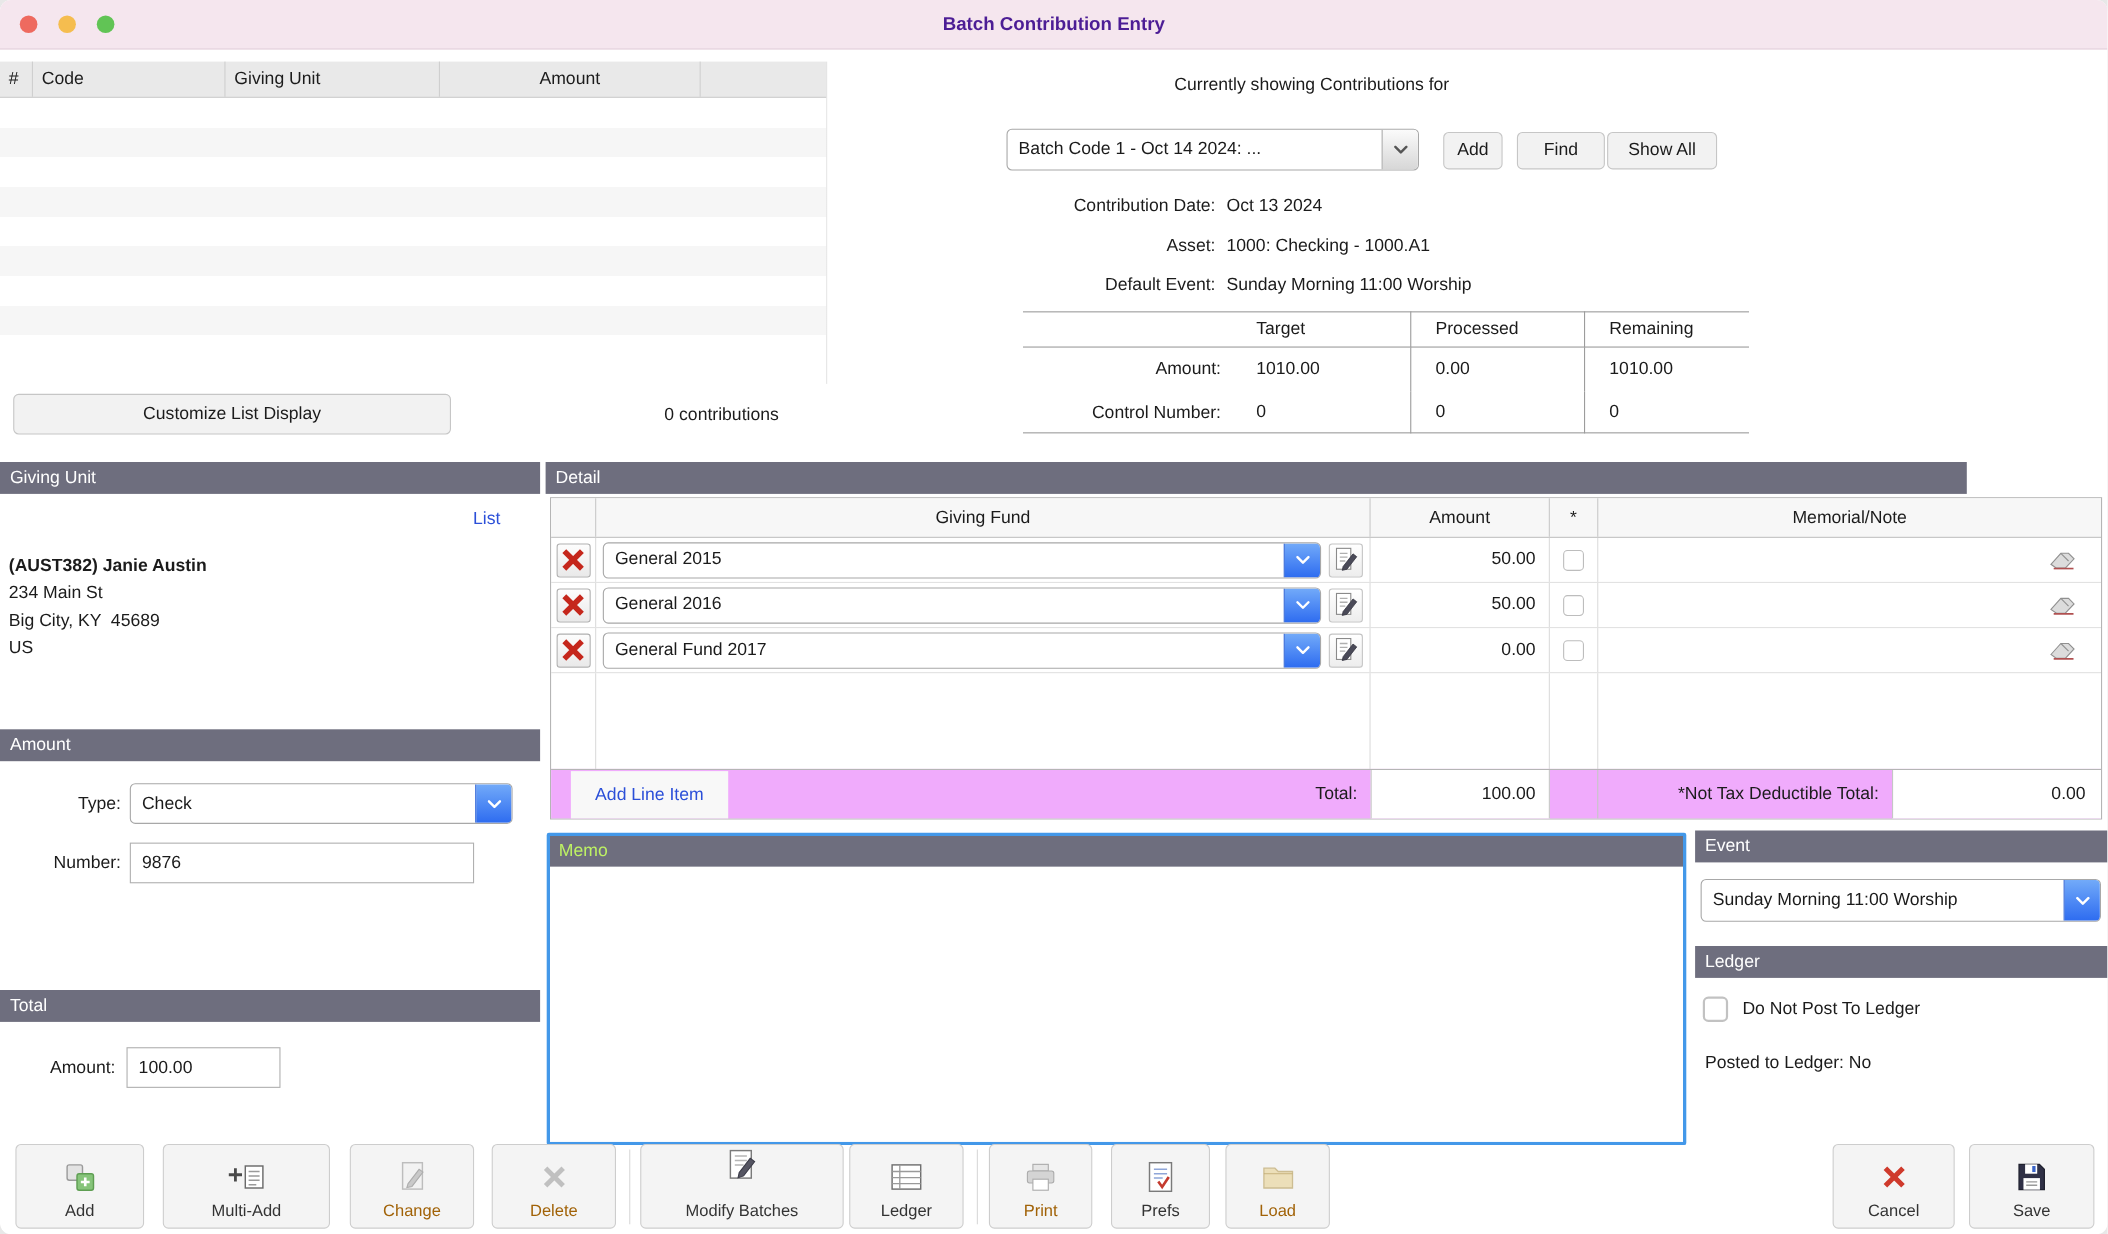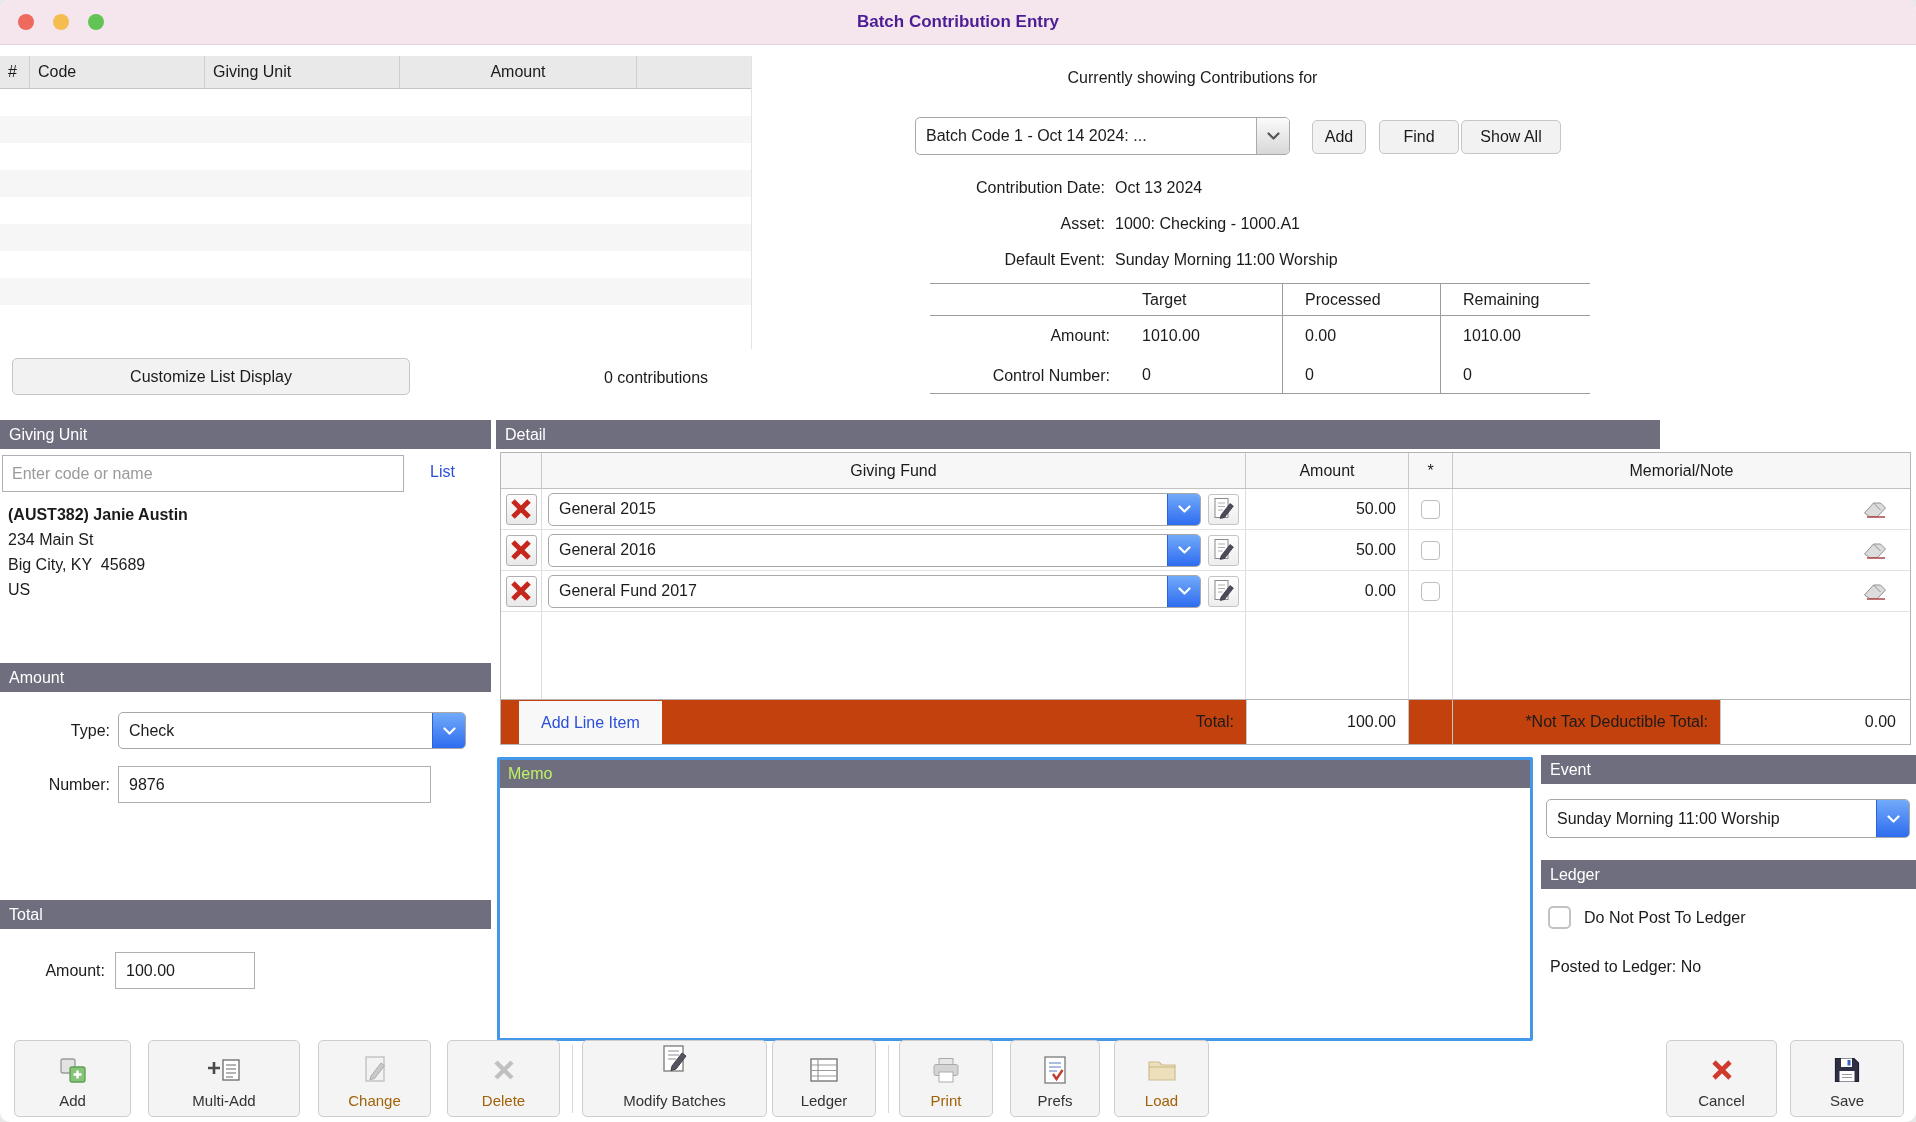--- a/index.html
+++ b/index.html
@@ -48,21 +48,21 @@
                grid-template-columns:190px 162px 158px 150px; }
   .st-cell { padding-left:22px; display:flex; align-items:center; }
   .st-head { height:33px; border-top:1px solid #9c9c9c; border-bottom:1px solid #9c9c9c; }
   .st-row1 { height:40px; } .st-row2 { height:38px; border-bottom:1px solid #9c9c9c; }
   .st-label { text-align:right; display:block; padding:0 10px 0 0; line-height:40px; }
   .st-sep { border-left:1px solid #9c9c9c; }
 
   
   .sect-bar { position:absolute; height:29px; background:#6e6e7e; color:#fff; line-height:29px; padding-left:9px; }
   .giving-bar { left:0; top:420px; width:491px; }
-  .detail-bar { left:496px; top:420px; width:1164px; }
+  .detail-bar { left:496px; top:420px; width:1292px; }
   .payment-bar { left:0; top:663px; width:491px; }
   .total-bar { left:0; top:900px; width:491px; }
   .event-bar { left:1541px; top:755px; width:375px; }
   .ledger-bar { left:1541px; top:860px; width:375px; }
 
   
   .gu-search { position:absolute; left:2px; top:455px; width:402px; height:37px; border:1px solid #b0b0b0; padding:0 9px; font:inherit; color:#1b1b1b; }
   .gu-search::placeholder { color:#9a9a9a; }
   .link { color:#2b4fd8; text-decoration:none; cursor:pointer; }
   .gu-list { position:absolute; left:430px; top:463px; }
@@ -95,21 +95,21 @@
   .cell.c-amt { justify-content:flex-end; padding-right:12px; }
   .cell.c-star { justify-content:center; }
   .x-btn { width:31px; height:31px; border:1px solid #b0b0b0; border-radius:3px; background:linear-gradient(#fdfdfd,#e9e9e9); display:flex; align-items:center; justify-content:center; cursor:pointer; padding:0; }
   .fund-dd { flex:1; height:33px; }
   .icon-btn { width:31px; height:31px; margin-left:7px; border:1px solid #c4c4c4; border-radius:3px; background:linear-gradient(#ffffff,#ededed); display:flex; align-items:center; justify-content:center; cursor:pointer; padding:0; }
   .chk { width:19px; height:19px; border:1.5px solid #bdbdbd; border-radius:4px; background:#fff; display:inline-block; }
   .note-ic { display:inline-flex; cursor:pointer; }
   .filler { flex:1; }
   .fcell { border-right:1px solid #dcdcdc; height:100%; }
   .fcell.c-memo { border-right:none; }
-  .dfoot { height:45px; border-top:1px solid #b5b5b5; background:#c2410c; align-items:stretch; }
+  .dfoot { height:45px; border-top:1px solid #b5b5b5; background:#f0abfc; align-items:stretch; }
   .f-left { width:745px; display:flex; align-items:center; justify-content:space-between; padding-left:18px; }
   .add-line { color:#2b4fd8; background:#f8f8f8; padding:0 22px; line-height:43px; cursor:pointer; }
   .f-total-label { padding-right:12px; }
   .f-amt { background:#fff; border-left:1px solid #c6c6c6; border-right:1px solid #c6c6c6; display:flex; align-items:center; justify-content:flex-end; padding-right:12px; }
   .f-star { border-right:1px solid #c6c6c6; }
   .f-memo { display:flex; align-items:center; }
   .ntd-label { flex:1; text-align:right; padding-right:12px; }
   .ntd-value { width:190px; height:100%; background:#fff; border-left:1px solid #c6c6c6; display:flex; align-items:center; justify-content:flex-end; padding-right:14px; }
 
   
@@ -202,21 +202,20 @@
 
     <div class="st-row2 st-label">Control Number:</div>
     <div class="st-cell st-row2">0</div>
     <div class="st-cell st-row2 st-sep">0</div>
     <div class="st-cell st-row2 st-sep">0</div>
   </div>
 
   <div class="sect-bar giving-bar">Giving Unit</div>
   <div class="sect-bar detail-bar">Detail</div>
 
-  <input class="gu-search" placeholder="Enter code or name" style="">
   <a class="link gu-list">List</a>
   <div class="gu-info">
     <div class="gu-name">(AUST382) Janie Austin</div>
     <div class="pre">234 Main St</div>
     <div class="pre">Big City, KY  45689</div>
     <div class="pre">US</div>
   </div>
 
   <div class="sect-bar payment-bar">Amount</div>
   <div class="p-label type-label">Type:</div>

